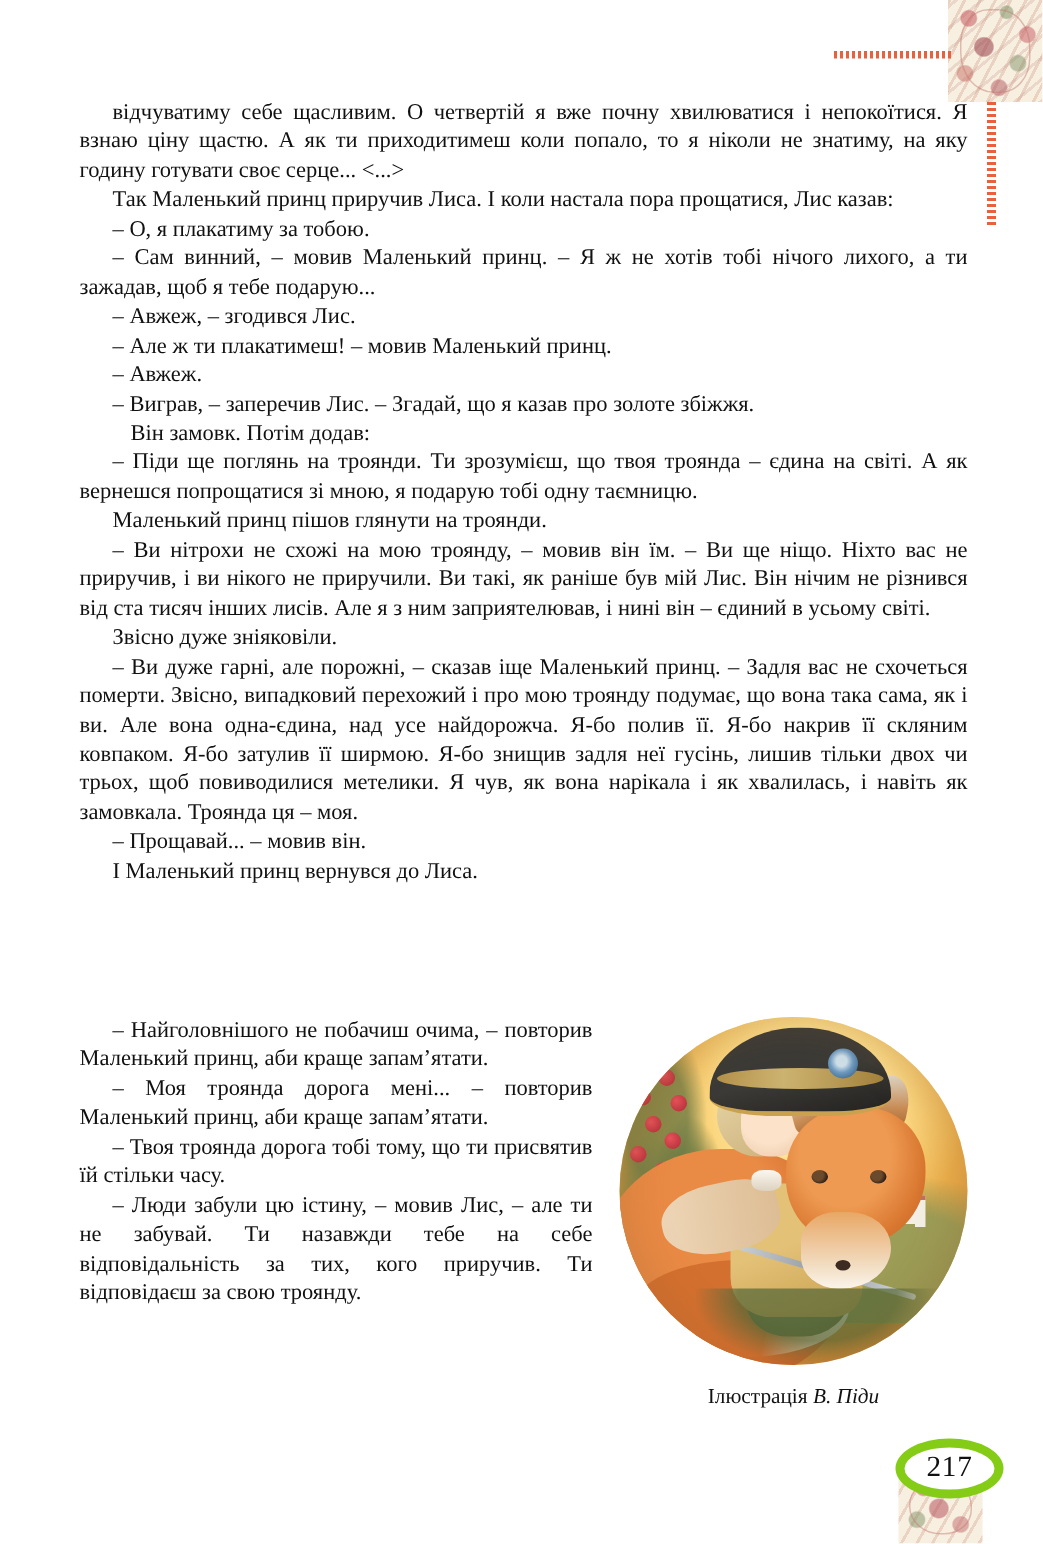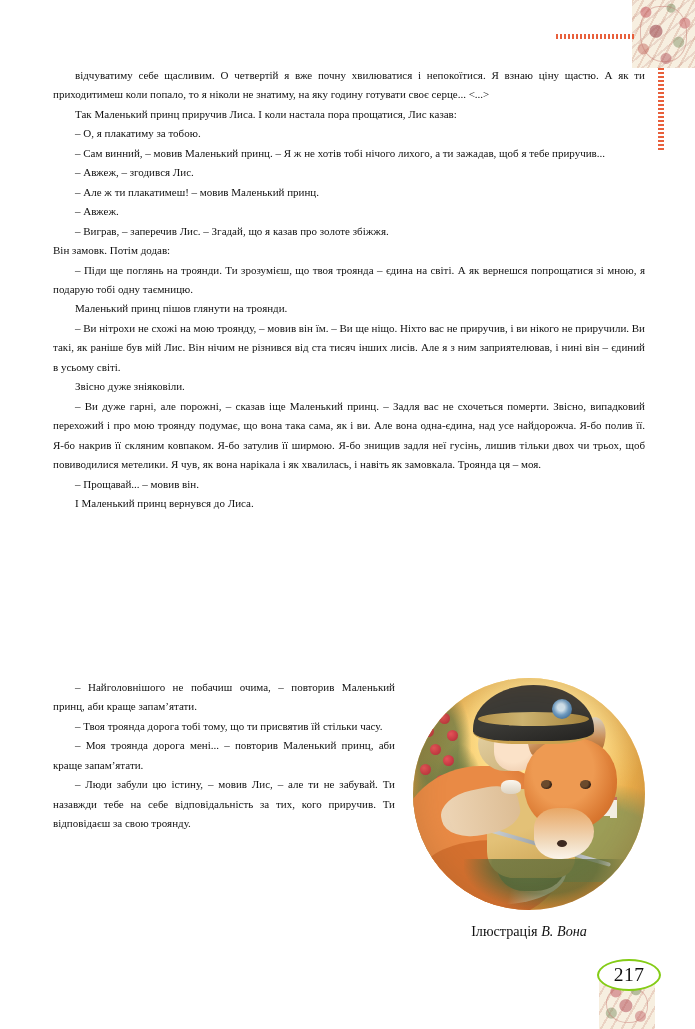--- a/index.html
+++ b/index.html
@@ -65,27 +65,27 @@
 
   
   .page-body {
     position: absolute;
     left: 53px;
     top: 66px;
     width: 592px;
   }
   p.para {
     margin: 0;
-    font-size: 11px;
+    font-size: 15px;
     line-height: 19.45px;
     text-align: justify;
     text-indent: 22px;
     hyphens: manual;
   }
-  p.para.noindent { text-indent: 0; }
+  p.para.noindent { text-indent: 0; margin-left: 34px; }
 
   
   .wrap-zone {
     position: absolute;
     left: 53px;
     top: 678px;
     width: 592px;
   }
   .figure-float {
     float: right;
@@ -251,21 +251,21 @@
   }
   .figure-caption em { font-style: italic; }
 
   
   .page-number-badge {
     position: absolute;
     left: 597px;
     top: 959px;
     width: 60px;
     height: 28px;
-    border: 2px solid #84cc16;
+    border: 6px solid #84cc16;
     border-radius: 50%;
     display: flex;
     align-items: center;
     justify-content: center;
     font-size: 19.5px;
     letter-spacing: .5px;
     background: #ffffff;
     z-index: 3;
   }
   .bottom-ornament {
@@ -296,21 +296,21 @@
 <body>
 
 <div class="corner-ornament"></div>
 <div class="dash-h"></div>
 <div class="dash-v"></div>
 
 <div class="page-body">
   <p class="para">відчуватиму себе щасливим. О четвертій я вже почну хвилюватися і непокоїтися. Я взнаю ціну щастю. А як ти приходитимеш коли попало, то я ніколи не знатиму, на яку годину готувати своє серце... &lt;...&gt;</p>
   <p class="para">Так Маленький принц приручив Лиса. І коли настала пора прощатися, Лис казав:</p>
   <p class="para">– О, я плакатиму за тобою.</p>
-  <p class="para">– Сам винний, – мовив Маленький принц. – Я ж не хотів тобі нічого лихого, а ти зажадав, щоб я тебе приручив...</p>
+  <p class="para">– Сам винний, – мовив Маленький принц. – Я ж не хотів тобі нічого лихого, а ти зажадав, щоб я тебе подарую...</p>
   <p class="para">– Авжеж, – згодився Лис.</p>
   <p class="para">– Але ж ти плакатимеш! – мовив Маленький принц.</p>
   <p class="para">– Авжеж.</p>
   <p class="para">– Виграв, – заперечив Лис. – Згадай, що я казав про золоте збіжжя.</p>
   <p class="para noindent">Він замовк. Потім додав:</p>
   <p class="para">– Піди ще поглянь на троянди. Ти зрозумієш, що твоя троянда – єдина на світі. А як вернешся попрощатися зі мною, я подарую тобі одну таємницю.</p>
   <p class="para">Маленький принц пішов глянути на троянди.</p>
   <p class="para">– Ви нітрохи не схожі на мою троянду, – мовив він їм. – Ви ще ніщо. Ніхто вас не приручив, і ви нікого не приручили. Ви такі, як раніше був мій Лис. Він нічим не різнився від ста тисяч інших лисів. Але я з ним заприятелював, і нині він – єдиний в усьому світі.</p>
   <p class="para">Звісно дуже зніяковіли.</p>
   <p class="para">– Ви дуже гарні, але порожні, – сказав іще Маленький принц. – Задля вас не схочеться померти. Звісно, випадковий перехожий і про мою троянду подумає, що вона така сама, як і ви. Але вона одна-єдина, над усе найдорожча. Я-бо полив її. Я-бо накрив її скляним ковпаком. Я-бо затулив її ширмою. Я-бо знищив задля неї гусінь, лишив тільки двох чи трьох, щоб повиводилися метелики. Я чув, як вона нарікала і як хвалилась, і навіть як замовкала. Троянда ця – моя.</p>
@@ -359,24 +359,24 @@
       <div class="ill-eye eye-r"></div>
       <div class="ill-fox-snout"></div>
       <div class="ill-fox-nose"></div>
       <div class="ill-hat"></div>
       <div class="ill-cockade"></div>
       <div class="ill-ground"></div>
       <div class="ill-vignette"></div>
     </div>
     <figcaption class="figure-caption">
       <span>Ілюстрація</span>
-      <em>В. Вона</em>
+      <em>В. Піди</em>
     </figcaption>
   </figure>
 
   <p class="para">– Найголовнішого не побачиш очима, – повторив Маленький принц, аби краще запам’ятати.</p>
+  <p class="para">– Моя троянда дорога мені... – повторив Маленький принц, аби краще запам’ятати.</p>
   <p class="para">– Твоя троянда дорога тобі тому, що ти присвятив їй стільки часу.</p>
-  <p class="para">– Моя троянда дорога мені... – повторив Маленький принц, аби краще запам’ятати.</p>
   <p class="para">– Люди забули цю істину, – мовив Лис, – але ти не забувай. Ти назавжди тебе на себе відповідальність за тих, кого приручив. Ти відповідаєш за свою троянду.</p>
 </div>
 
 <div class="bottom-ornament"></div>
 <div class="page-number-badge">217</div>
 
 </body></html>

